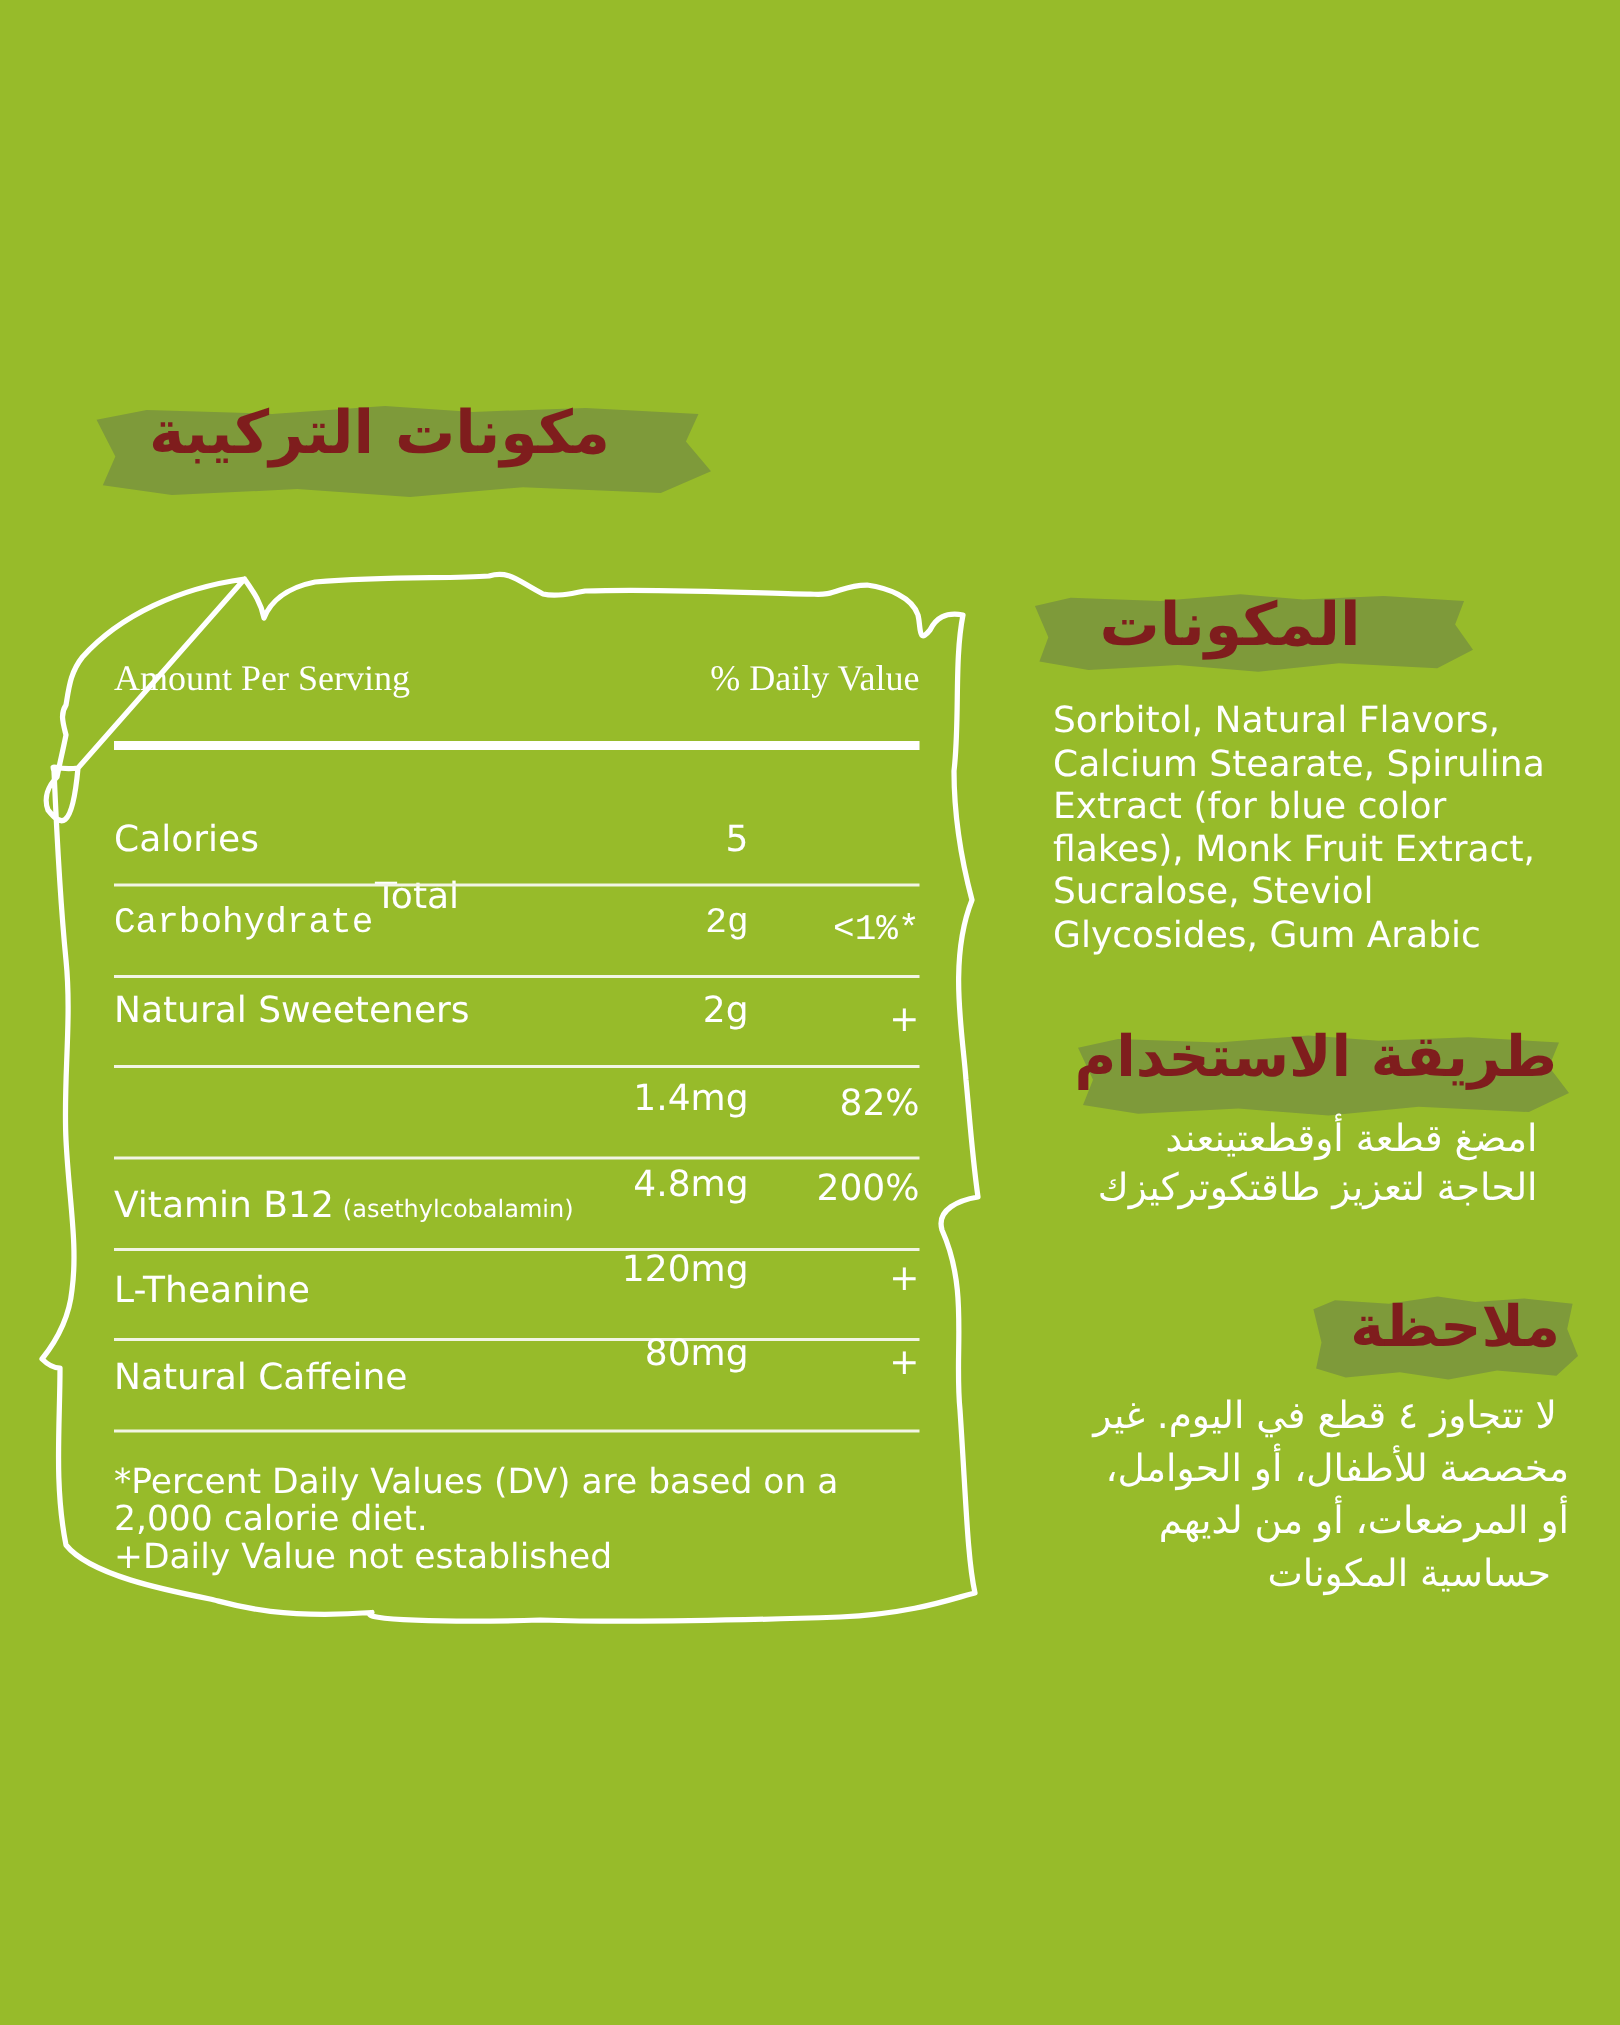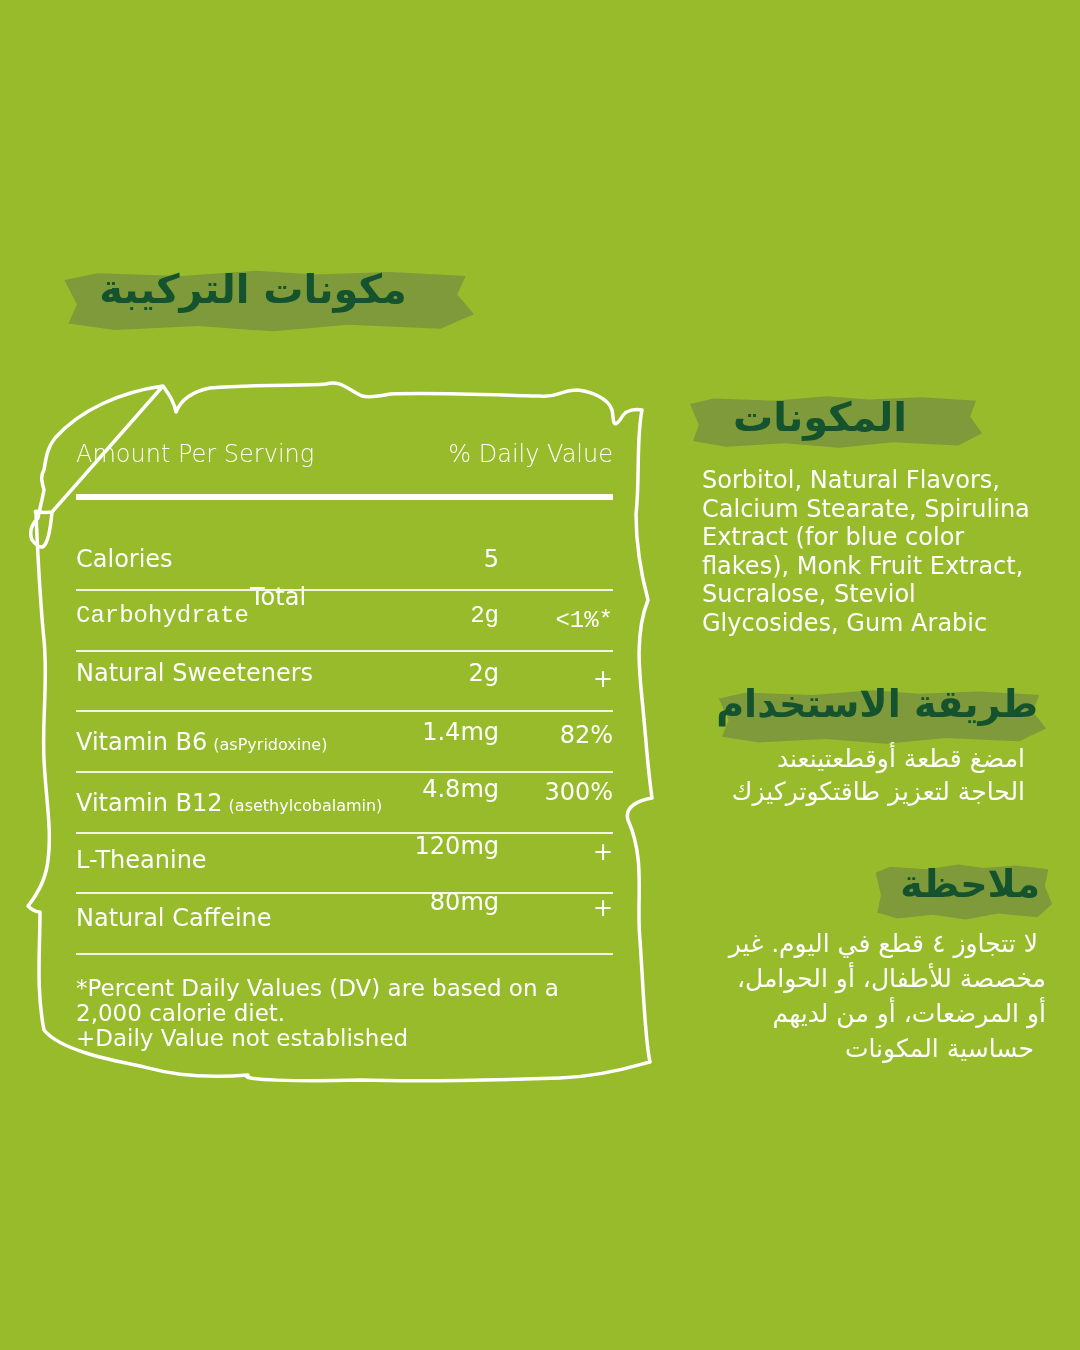--- a/index.html
+++ b/index.html
@@ -13,34 +13,34 @@
   }
 
   
   .brush {
     position: absolute;
     background: #7E9A3A;
     clip-path: polygon(2% 18%, 10% 8%, 30% 12%, 48% 4%, 62% 10%, 80% 6%, 98% 12%, 96% 40%, 100% 70%, 92% 92%, 70% 86%, 52% 96%, 34% 88%, 14% 94%, 3% 84%, 5% 55%);
   }
   .brush-title {
     position: absolute;
-    color: #14532d;
+    color: #7f1d1d;
     font-family: "DejaVu Sans", sans-serif;
     font-weight: bold;
     direction: rtl;
     white-space: nowrap;
   }
 
   
   #frame-svg { position: absolute; left: 0; top: 0; }
 
   .nf-header {
     position: absolute; left: 76px; top: 440px; width: 537px;
     display: flex; justify-content: space-between;
-    font-size: 24px; font-weight: 300;
+    font-size: 24px; font-weight: 300; font-family: Liberation Serif, serif;
   }
   .nf-thick-rule {
     position: absolute; left: 76px; top: 494px; width: 537px; height: 6px;
     background: #ffffff;
   }
   .nf-rule {
     position: absolute; left: 76px; width: 537px; height: 2px;
     background: #f2f5e4;
   }
   .nf-row {
@@ -100,30 +100,29 @@
 <div class="nf-rule" style="top:650px;"></div>
 
 <div class="nf-row" style="top:659px;">
   <span class="nf-name">Natural Sweeteners</span>
   <span class="nf-amount">2g</span>
   <span class="nf-dv" style="top:6px;">+</span>
 </div>
 <div class="nf-rule" style="top:710px;"></div>
 
 <div class="nf-row" style="top:718px;">
-  <span class="nf-name" style="top:10px;"><span>Vitamin B6</span><small>(asPyridoxine)</small></span>
   <span class="nf-amount">1.4mg</span>
   <span class="nf-dv" style="top:3px;">82%</span>
 </div>
 <div class="nf-rule" style="top:771px;"></div>
 
 <div class="nf-row" style="top:775px;">
   <span class="nf-name" style="top:14px;"><span>Vitamin B12</span><small>(asethylcobalamin)</small></span>
   <span class="nf-amount">4.8mg</span>
-  <span class="nf-dv" style="top:3px;">300%</span>
+  <span class="nf-dv" style="top:3px;">200%</span>
 </div>
 <div class="nf-rule" style="top:832px;"></div>
 
 <div class="nf-row" style="top:832px;">
   <span class="nf-name" style="top:14px;">L-Theanine</span>
   <span class="nf-amount">120mg</span>
   <span class="nf-dv" style="top:6px;">+</span>
 </div>
 <div class="nf-rule" style="top:892px;"></div>
 

